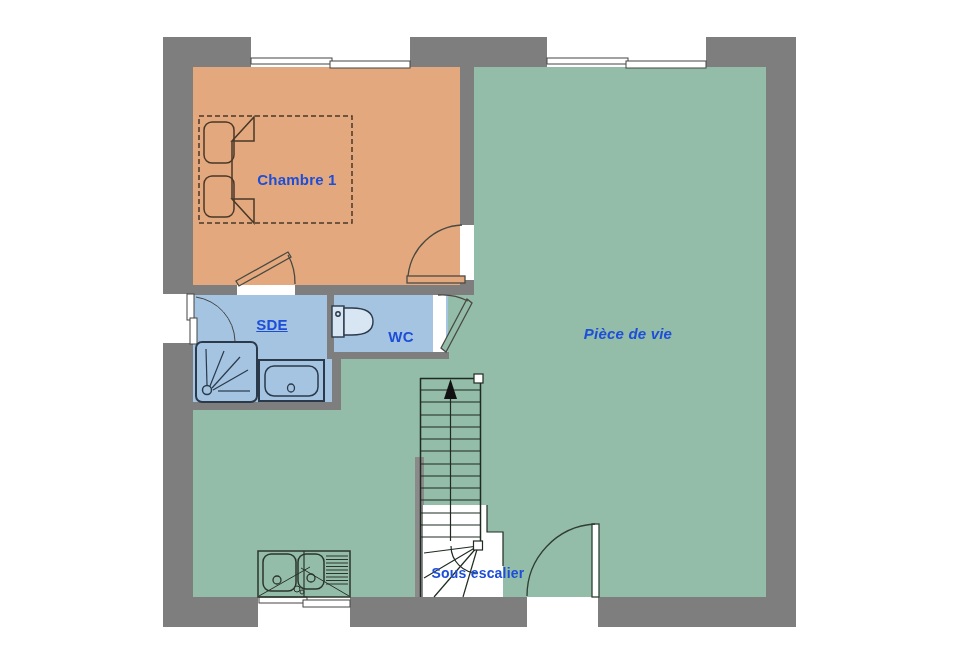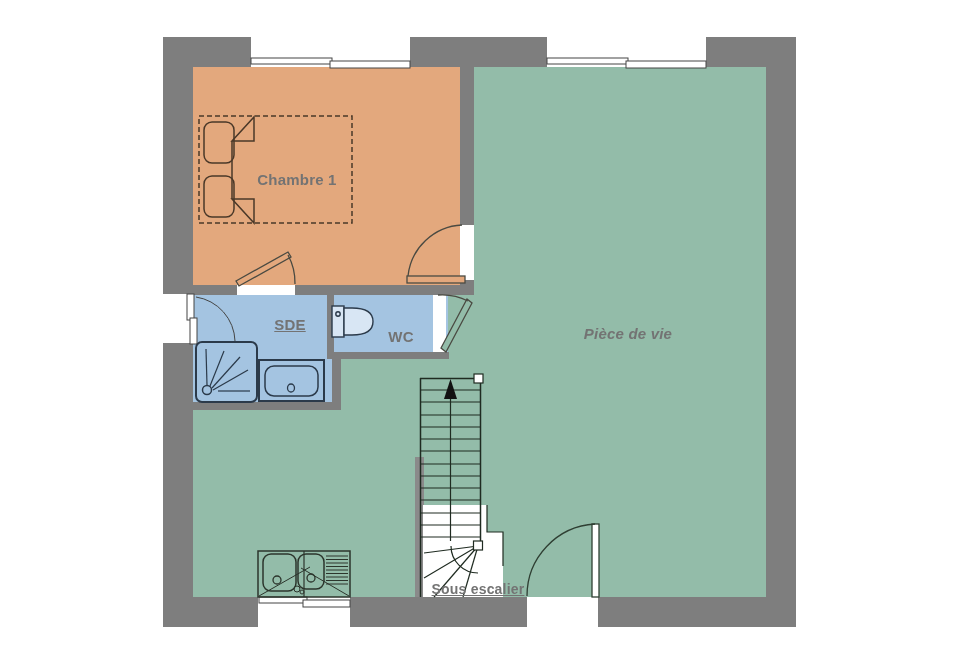--- a/index.html
+++ b/index.html
@@ -1,21 +1,21 @@
 <!DOCTYPE html>
 <html><head>
 <meta charset="utf-8">
 <style>
   html,body{margin:0;padding:0;background:#fff;}
   .stage{position:relative;width:960px;height:665px;background:#ffffff;overflow:hidden;
          font-family:"Liberation Sans", sans-serif;}
   .room,.wall,.opening{position:absolute;}
   .opening{background:#ffffff;}
   svg.lineart{position:absolute;left:0;top:0;pointer-events:none;}
-  .roomlabel{position:absolute;font-weight:bold;color:#737373;font-size:15px;
+  .roomlabel{position:absolute;font-weight:bold;color:#1d4ed8;font-size:15px;
              text-align:center;letter-spacing:.2px;white-space:nowrap;}
   .smalllabel{font-size:14px;}
 </style>
 </head>
 <body>
 
 <div class="stage">
 
   <div class="room" style="left: 193px; top: 67px; width: 573px; height: 530px; background-color: rgb(147, 188, 169);"></div>
   <div class="room" style="left: 193px; top: 67px; width: 281px; height: 228px; background-color: rgb(227, 168, 125);"></div>
@@ -157,18 +157,18 @@
         <line x1="326" y1="584" x2="348" y2="584"></line>
         <circle cx="297" cy="589" r="3"></circle>
           <circle cx="302" cy="592" r="2"></circle>
         <line x1="259" y1="596" x2="310" y2="567"></line>
         <line x1="349" y1="596" x2="301" y2="568"></line>
       </g>
     </g>
   </svg>
 
   <div class="roomlabel" style="left:237px;top:171px;width:120px;">Chambre 1</div>
-  <div class="roomlabel" style="left:260px;top:316px;width:60px;text-decoration:underline;">SDE</div>
+  <div class="roomlabel" style="left:242px;top:316px;width:60px;text-decoration:underline;">SDE</div>
   <div class="roomlabel" style="left:371px;top:328px;width:60px;">WC</div>
   <div class="roomlabel" style="left:568px;top:325px;width:120px;font-style:italic;">Pièce de vie</div>
-  <div class="roomlabel smalllabel" style="left:417px;top:581px;width:122px;text-decoration:underline;">Sous escalier</div>
+  <div class="roomlabel smalllabel" style="left:417px;top:565px;width:122px;">Sous escalier</div>
 
 </div>
 
 </body></html>

